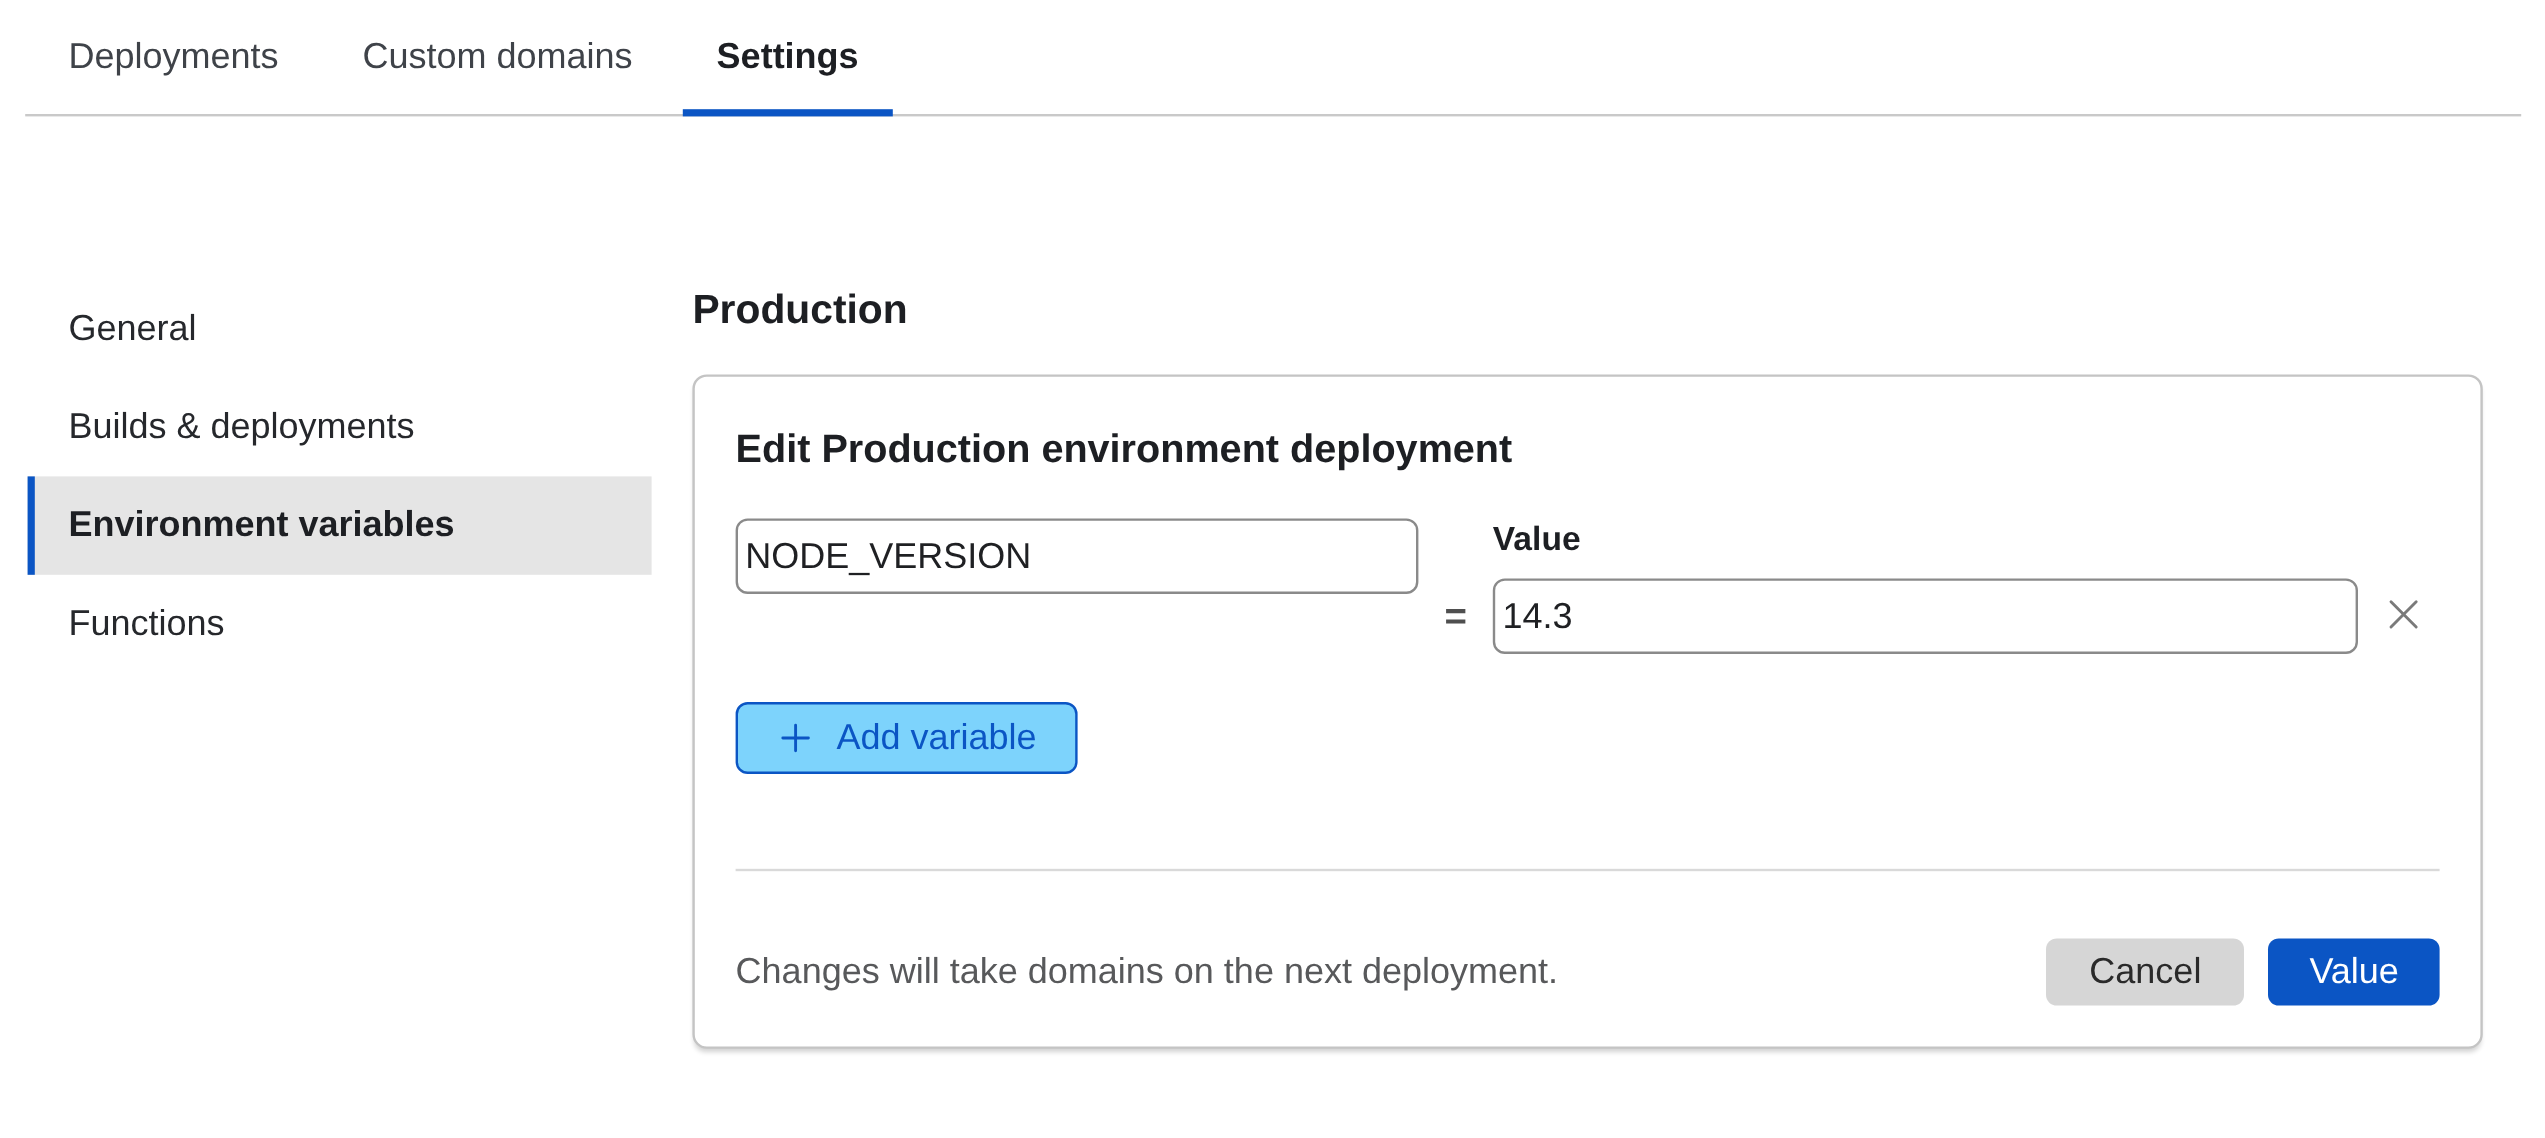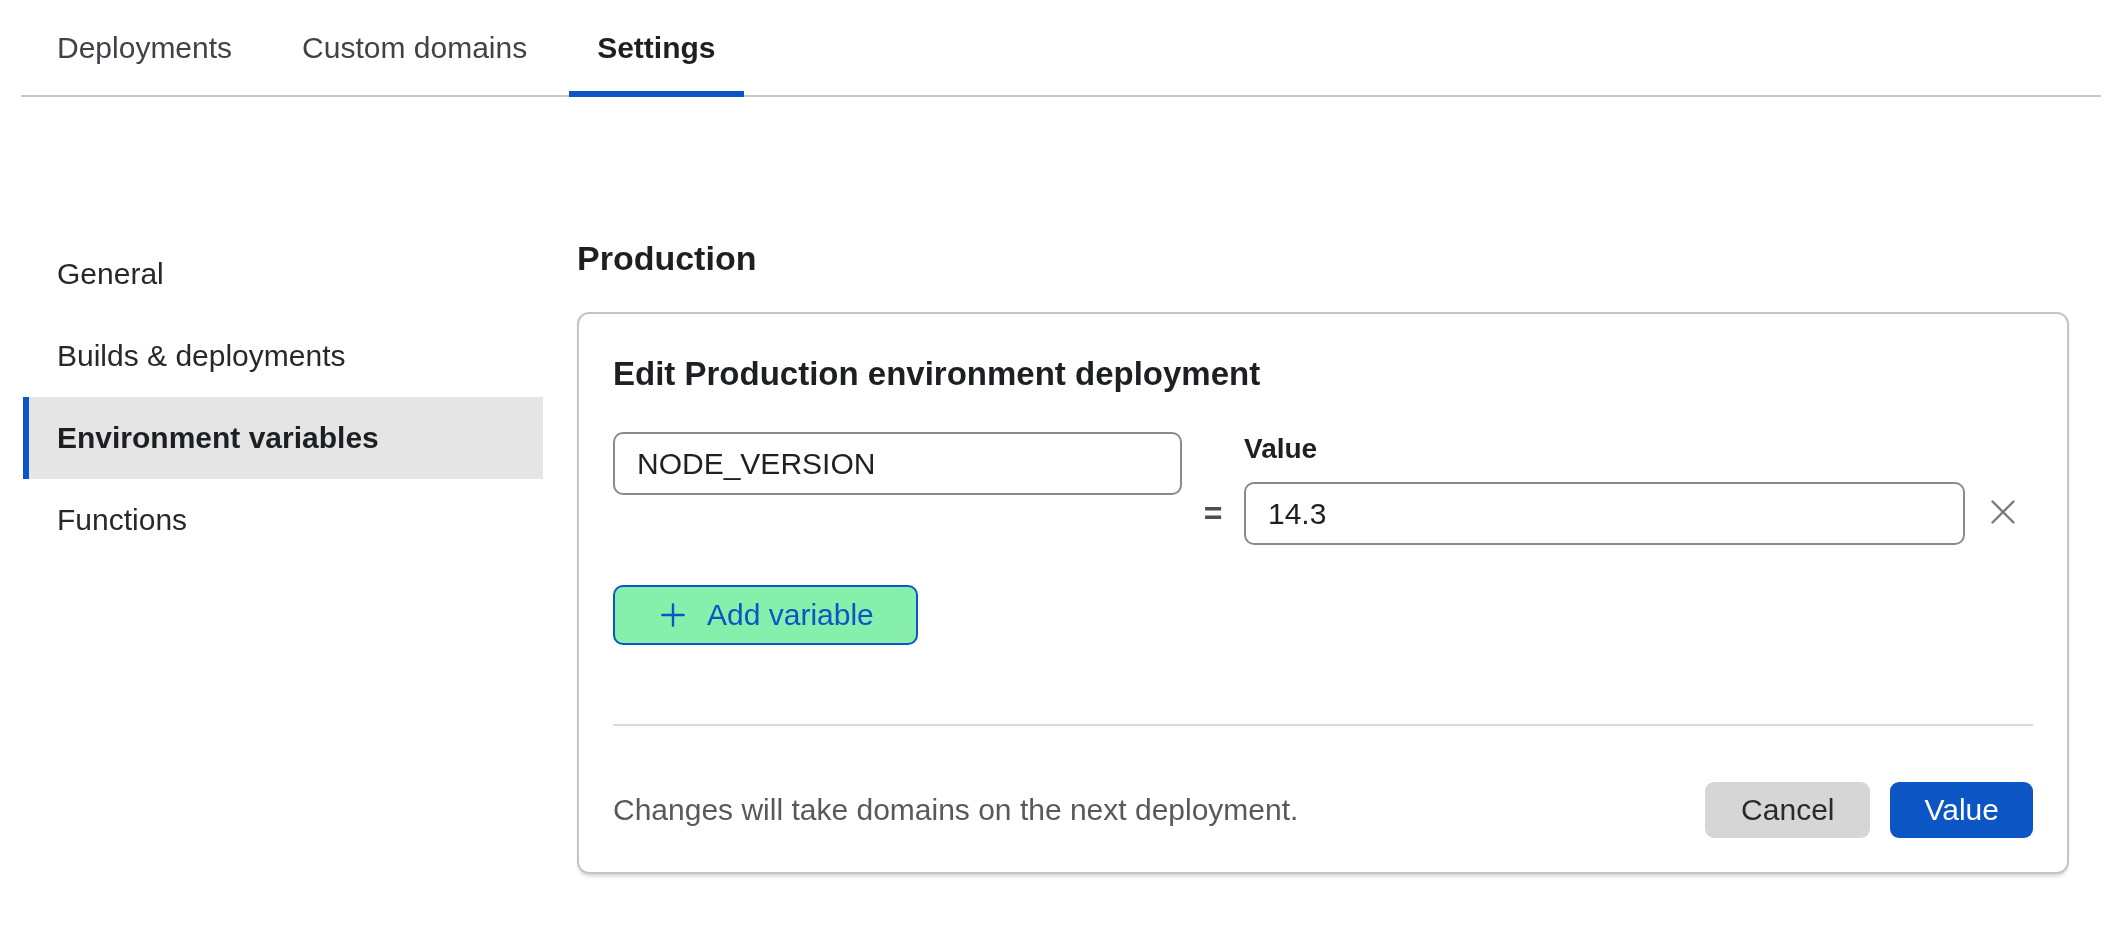--- a/index.html
+++ b/index.html
@@ -33,32 +33,32 @@
     border-radius:12px; padding:40px 34px 34px;
     box-shadow:0 4px 4px -2px rgba(0,0,0,0.18); }
   .card-heading { font-size:33px; font-weight:700; color:#1d1f23; line-height:40px; }
 
   .var-grid { display:flex; margin-top:38px; }
   .name-col { width:569px; }
   .value-col { flex:1; }
   .field-label { display:block; font-size:28px; font-weight:700;
     color:#1d1f23; margin-bottom:16px; line-height:34px; }
   .text-input { display:block; width:100%; height:63px; border:2px solid #8a8a8a;
-    border-radius:10px; font-size:30px; padding:0 22px; color:#1f2023;
+    border-radius:10px; font-size:30px; padding:0 6px; color:#1f2023;
     background:#fff; font-family:inherit; outline:none; }
   .equals-zone { width:62px; align-self:flex-end; height:63px; display:flex;
     align-items:center; justify-content:center; font-size:32px; font-weight:600;
     color:#4f4f4f; }
   .remove-zone { width:60px; align-self:flex-end; height:63px; display:flex;
     align-items:center; justify-content:center; margin-left:8px; cursor:pointer;
     background:none; border:none; }
 
   .add-btn { margin-top:40px; display:inline-flex; align-items:center; gap:18px;
-    height:60px; padding:0 42px; border:2px solid var(--blue); border-radius:10px;
-    background:#86efac; color:var(--blue); font-size:30px; font-family:inherit;
+    height:60px; padding:0 32px; border:2px solid var(--blue); border-radius:10px;
+    background:#7dd3fc; color:var(--blue); font-size:30px; font-family:inherit;
     cursor:pointer;text-align:center; }
 
   .divider { margin-top:79px; border:none; border-top:2px solid #d9d9d9; height:0; }
 
   .card-footer { margin-top:56px; display:flex; align-items:center;
     justify-content:space-between; }
   .footer-note { font-size:30px; color:#58595b; }
   .footer-buttons { display:flex; gap:20px; }
   .btn { height:56px; border:none; border-radius:9px; font-size:30px;
     font-family:inherit; cursor:pointer; display:inline-flex; align-items:center; }

